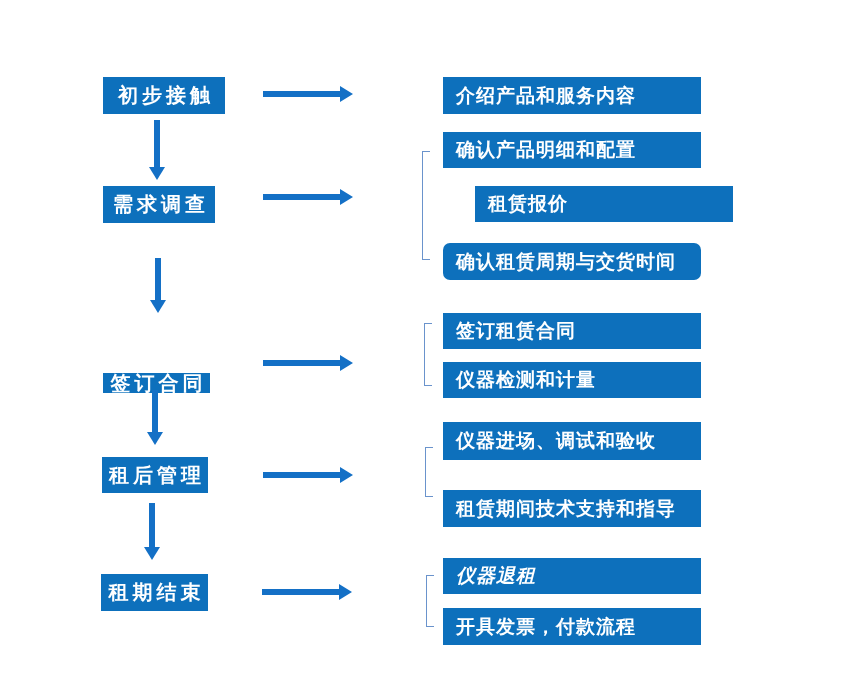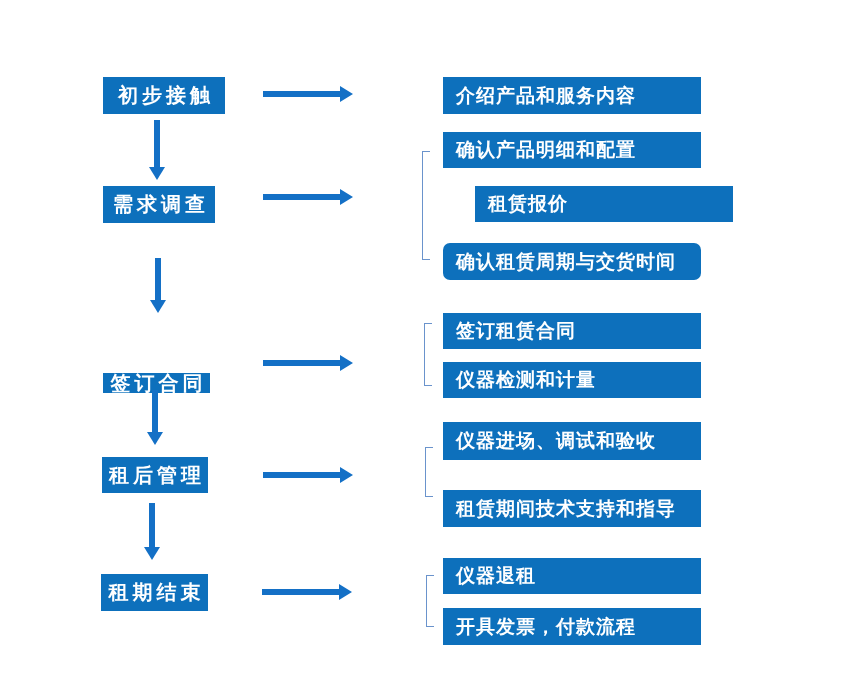--- a/index.html
+++ b/index.html
@@ -145,16 +145,16 @@
   <div class="blue-box detail-box" style="left:443px; top:132px; width:258px; height:36px;">确认产品明细和配置</div>
   <div class="blue-box detail-box" style="left:443px; top:186px; width:258px; height:36px;margin-left:32px;">租赁报价</div>
   <div class="blue-box detail-box" style="left:443px; top:243px; width:258px; height:37px;border-radius:7px;">确认租赁周期与交货时间</div>
 
   <div class="blue-box detail-box" style="left:443px; top:313px; width:258px; height:36px;">签订租赁合同</div>
   <div class="blue-box detail-box" style="left:443px; top:422px; width:258px; height:38px;">仪器进场、调试和验收</div>
 
   <div class="blue-box detail-box" style="left:443px; top:362px; width:258px; height:36px;">仪器检测和计量</div>
   <div class="blue-box detail-box" style="left:443px; top:490px; width:258px; height:37px;">租赁期间技术支持和指导</div>
 
-  <div class="blue-box detail-box" style="left:443px; top:558px; width:258px; height:36px;">仪器退租</div>
+  <div class="blue-box detail-box" style="left:443px; top:558px; width:258px; height:36px;font-style:italic;">仪器退租</div>
   <div class="blue-box detail-box" style="left:443px; top:608px; width:258px; height:37px;">开具发票，付款流程</div>
 
 </div>
 
 </body></html>

